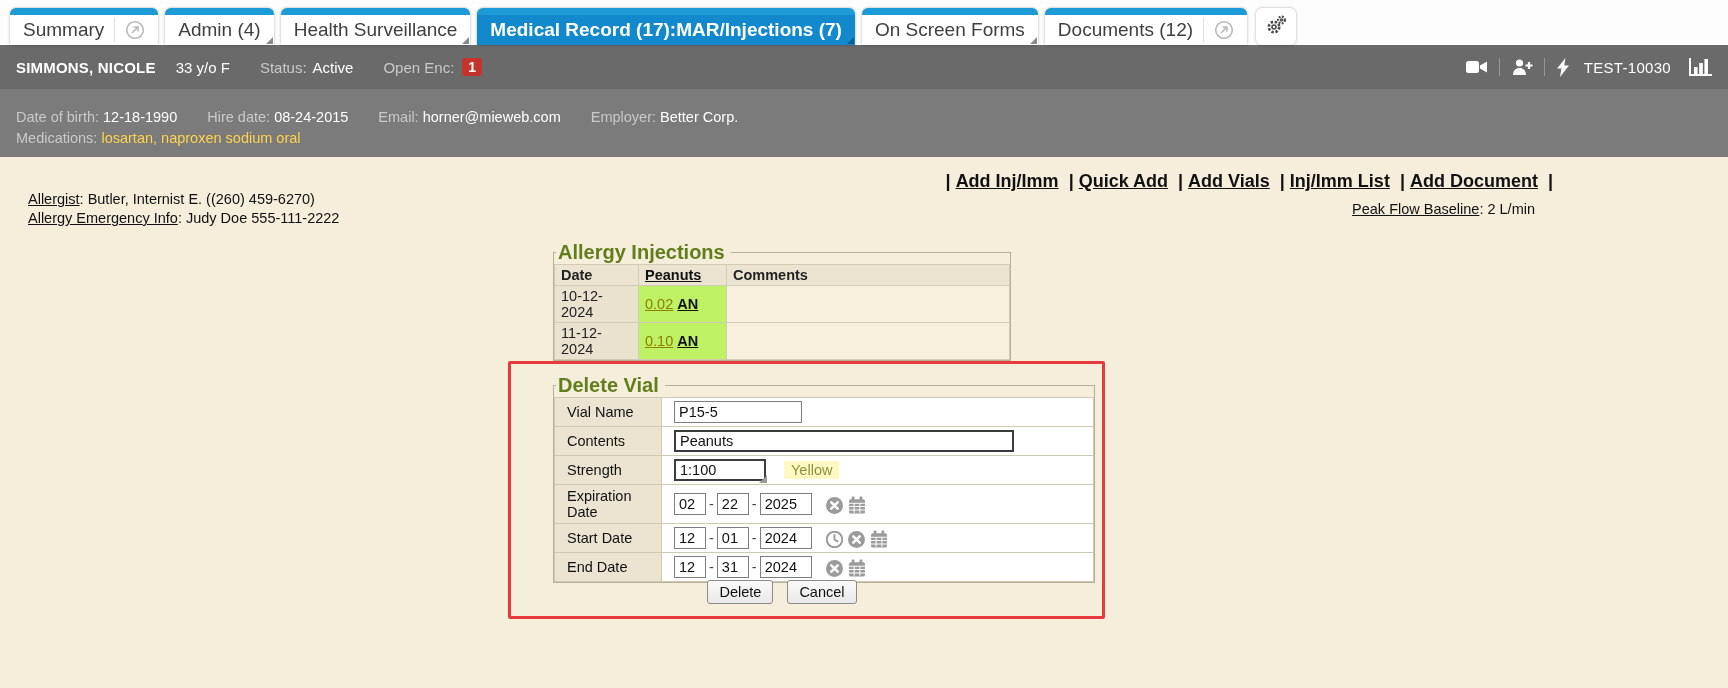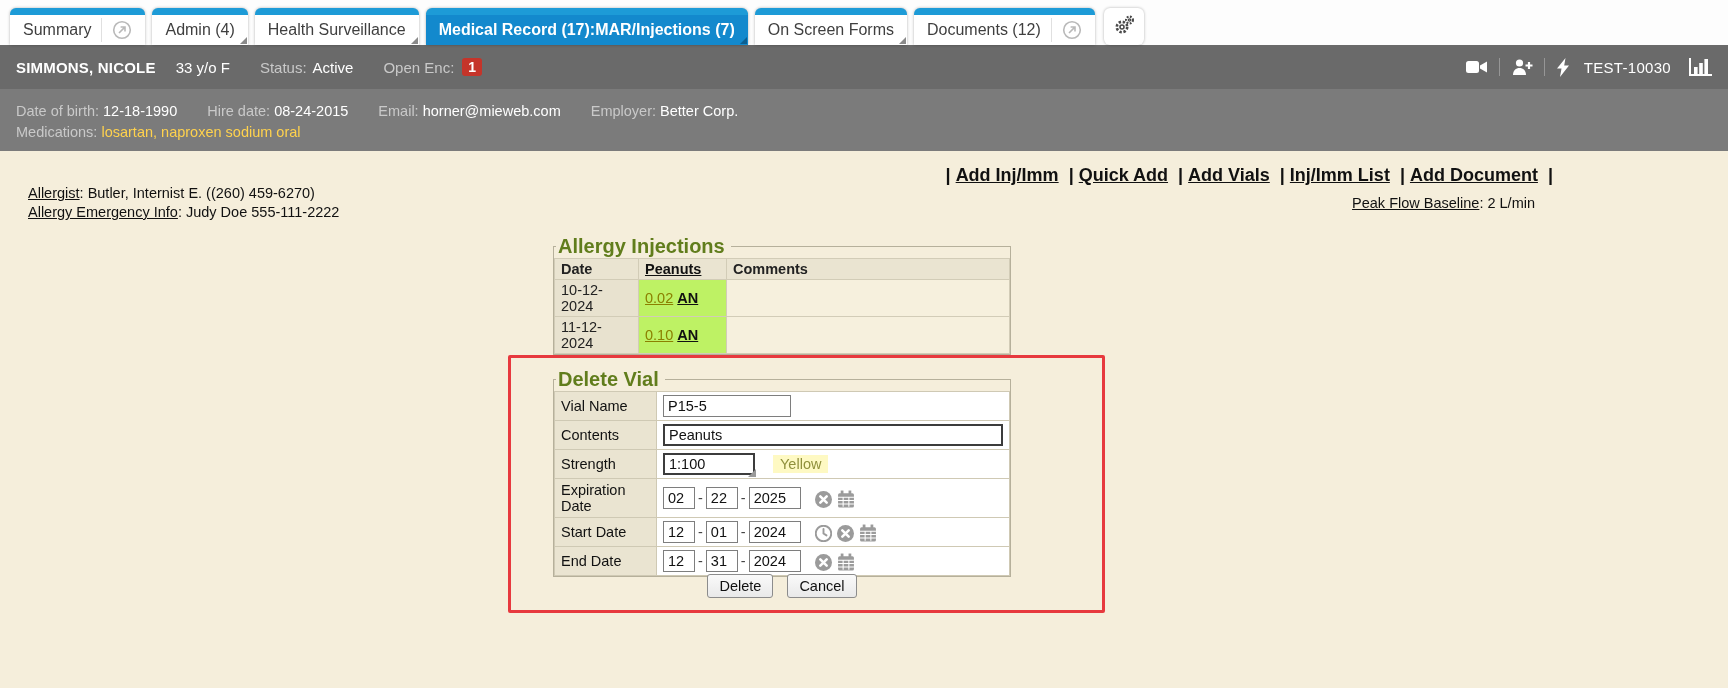--- a/index.html
+++ b/index.html
@@ -12,21 +12,21 @@
   }
   
   .tabbar {
     height:45px; background:#fdfdfd; display:flex; align-items:flex-end;
     padding:0 0 0 10px; position:relative;
   }
   .tab {
     position:relative; background:#fff; border-top:7px solid #1d9bd7;
     border-radius:6px 6px 0 0; height:37px; margin-right:7px;
     display:flex; align-items:center; padding:0 13px;
-    font-size:16px; color:#3f3f3f; box-shadow:0 0 3px rgba(0,0,0,.3);
+    font-size:19px; color:#3f3f3f; box-shadow:0 0 3px rgba(0,0,0,.3);
     cursor:pointer; white-space:nowrap;
   }
   .tab.active { background:#1389cd; border-top-color:#1d9bd7; color:#fff; font-weight:bold; }
   .tab .fold {
     position:absolute; bottom:1px; right:1px; width:0; height:0;
     border-left:7px solid transparent; border-bottom:7px solid #8a8a8a;
   }
   .tab.active .fold { border-bottom-color:#0c5f91; }
   .tab-divider { width:1px; align-self:stretch; background:#e0e0e0; margin:3px 10px; }
   .share-ic { width:20px; height:20px; display:inline-block; }
@@ -48,21 +48,21 @@
   .enc-badge {
     margin-left:8px; background:#c5342a; color:#fff; font-weight:bold;
     padding:1px 6px; border-radius:3px; font-size:14px;
   }
   .bar1-right { margin-left:auto; display:flex; align-items:center; }
   .vsep { width:1px; height:18px; background:#969696; margin:0 11px; }
   .hicon { display:flex; align-items:center; cursor:pointer; }
   .station { font-size:15px; margin:0 18px 0 14px; letter-spacing:.3px; }
   .chart-box { border-left:2px solid #fff; border-bottom:2px solid #fff; padding:1px 2px 0 2px; }
   .bar2 {
-    background:#7b7b7b; color:#fff; padding:12px 16px 8px; font-size:14.5px; line-height:21px;
+    background:#7b7b7b; color:#fff; padding:18px 16px 8px; font-size:14.5px; line-height:21px;
   }
   .bar2 .lbl { color:#c9c9c9; }
   .bar2 .item { margin-right:26px; }
   .meds { color:#ffd24d; }
   
   .content { position:relative; height:559px; }
   .allergy-info { position:absolute; left:28px; top:33px; font-size:14.5px; line-height:19px; color:#111; }
   .ul { text-decoration:underline; }
   .links-row {
     position:absolute; top:14px; right:170px; font-size:18px; font-weight:bold; color:#111;
@@ -86,23 +86,23 @@
   td.cell-comment { background:#f6f0dd; color:#8a8a8a; }
   .dose-link { color:#8b8000; text-decoration:underline; cursor:pointer; }
   .code-plain { color:#8b8000; }
   .code-link { color:#111; font-weight:bold; text-decoration:underline; cursor:pointer; }
   .peanuts-link { color:#111; text-decoration:underline; cursor:pointer; }
   
   .redbox {
     position:absolute; left:508px; top:204px; width:597px; height:258px;
     border:3px solid #e7393e; border-radius:2px;
   }
-  .dv-wrap { position:absolute; left:42px; top:10px; width:458px; }
+  .dv-wrap { position:absolute; left:42px; top:10px; width:542px; }
   table.dv { width:100%; border-collapse:collapse; font-size:14.5px; }
-  table.dv td { border:1px solid #cfc9b4; padding:3px 6px; height:28px; }
+  table.dv td { border:1px solid #cfc9b4; padding:3px 12px; height:28px; }
   td.dv-label { background:#eae4d1; width:107px; color:#111; }
   td.dv-field { background:#fff; }
   input.txt {
     font-family:"Liberation Sans", sans-serif; font-size:14.5px; height:22px;
     border:1px solid #7e7e7e; padding:1px 4px; background:#fff; color:#111;
   }
   input.w-vial { width:128px; }
   input.w-contents { width:340px; border:2px solid #3c3c3c; }
   input.w-strength { width:92px; border:2px solid #3c3c3c; }
   .resize-wrap { position:relative; display:inline-block; }

